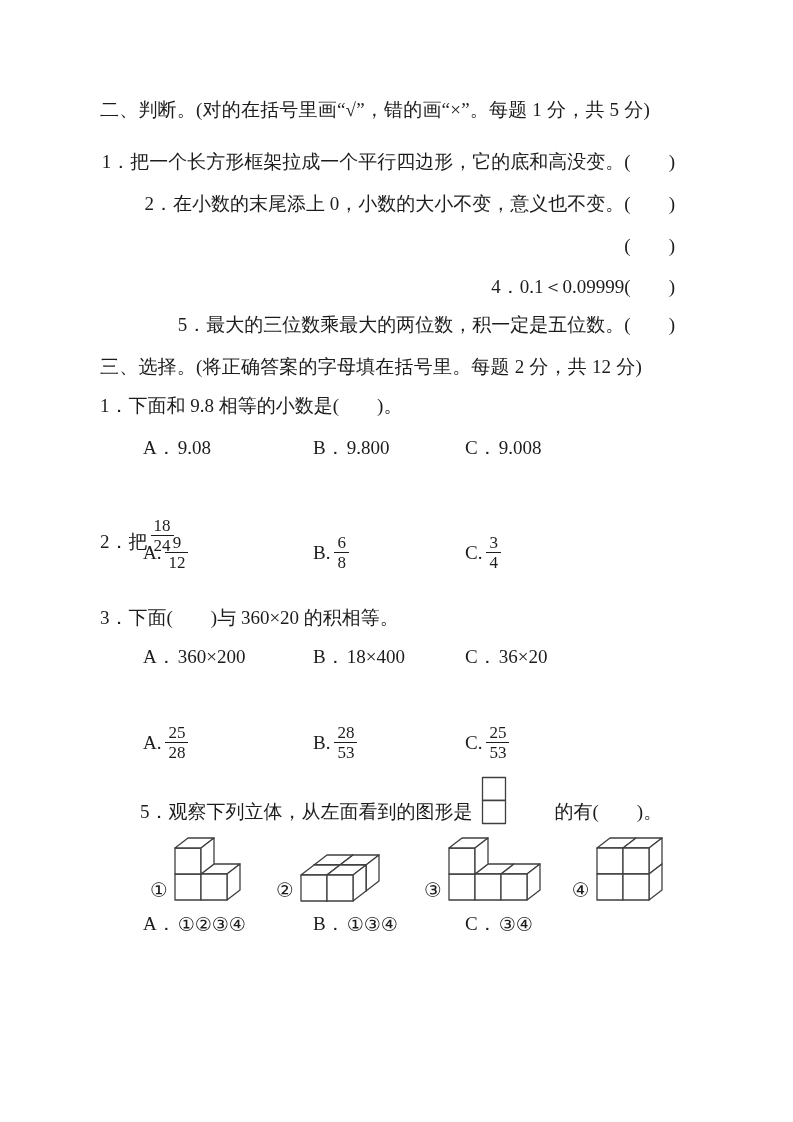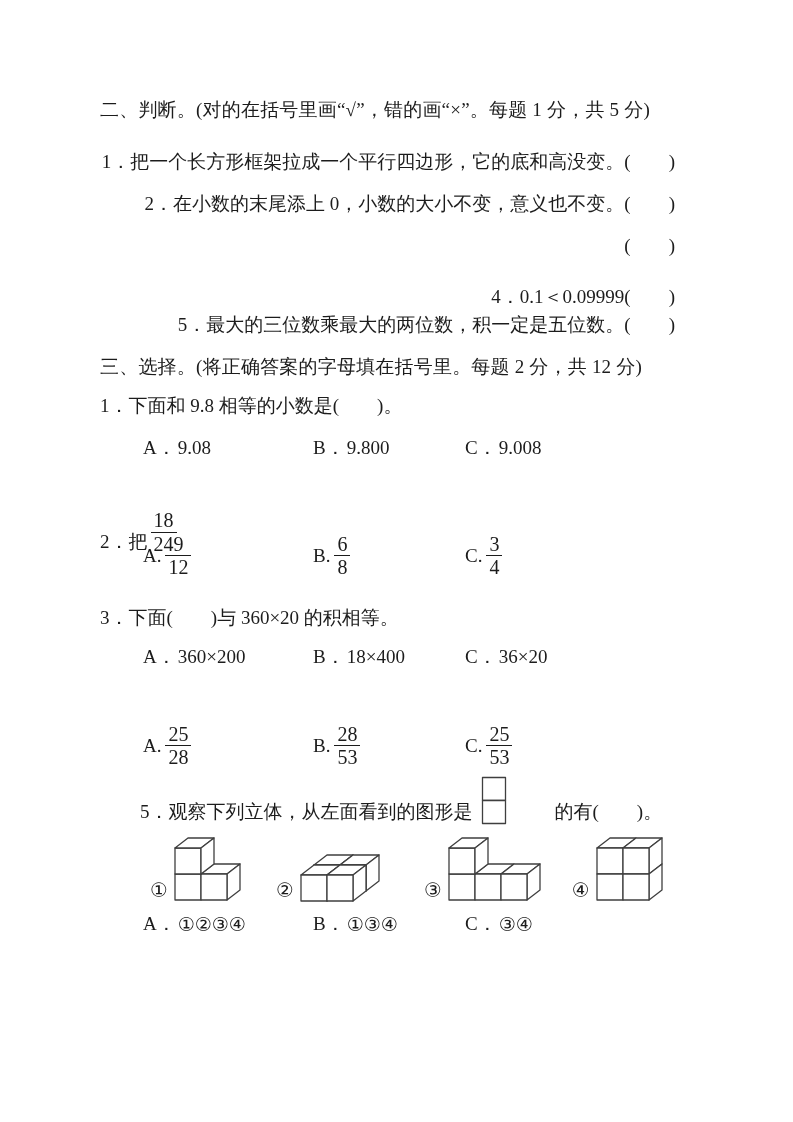--- a/index.html
+++ b/index.html
@@ -15,21 +15,21 @@
   .row { position:absolute; left:100px; width:575px; white-space:nowrap; }
   .heading { letter-spacing:0.2px; }
   .judge { display:flex; justify-content:flex-end; }
   .opts { display:flex; align-items:center; padding-left:43px; }
   .opt  { display:inline-flex; align-items:center; }
   .optA { width:170px; }
   .optB { width:152px; }
   .opt-spaced .lbl { margin-right:2px; }
   .opt-tight  .lbl { margin-right:1px; }
   .frac { display:inline-flex; flex-direction:column; align-items:center;
-          line-height:1.12; font-size:20px; margin:0 3px; }
+          line-height:1.12; font-size:17px; margin:0 3px; }
   .frac .den { border-top:1.4px solid #1c1c1c; }
   .frac .num, .frac .den { padding:0 3px; }
   .q2row { display:flex; align-items:flex-end; height:48px;margin-top:31px; }
   .q5row { display:flex; align-items:flex-end; }
   .q5row .domino-wrap { margin:0 8px; }
   .q5row span { padding-bottom:2px;margin-left:40px; }
   .figures { display:flex; align-items:flex-end; padding-left:50px; }
   .figure  { display:flex; align-items:flex-end; }
   .fig-gap1 { margin-left:34px; }
   .fig-gap2 { margin-left:43px; }
@@ -50,21 +50,21 @@
     <span>1．把一个长方形框架拉成一个平行四边形，它的底和高没变。</span>
     <span>(　　)</span>
   </div>
   <div class="row judge" style="top:191px">
     <span>2．在小数的末尾添上 0，小数的大小不变，意义也不变。</span>
     <span>(　　)</span>
   </div>
   <div class="row judge" style="top:233px">
     <span>(　　)</span>
   </div>
-  <div class="row judge" style="top:284px">
+  <div class="row judge" style="top:274px">
     <span>4．0.1＜0.09999</span>
     <span>(　　)</span>
   </div>
   <div class="row judge" style="top:312px">
     <span>5．最大的三位数乘最大的两位数，积一定是五位数。</span>
     <span>(　　)</span>
   </div>
 
   <div class="row heading" style="top:354px">三、选择。(将正确答案的字母填在括号里。每题 2 分，共 12 分)</div>
 

